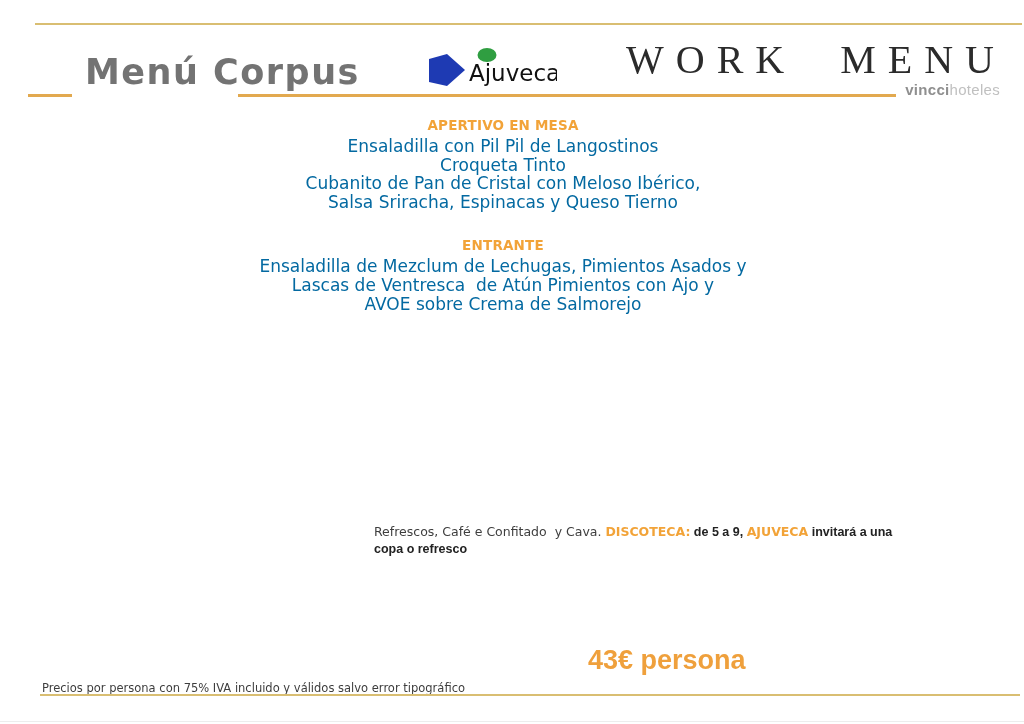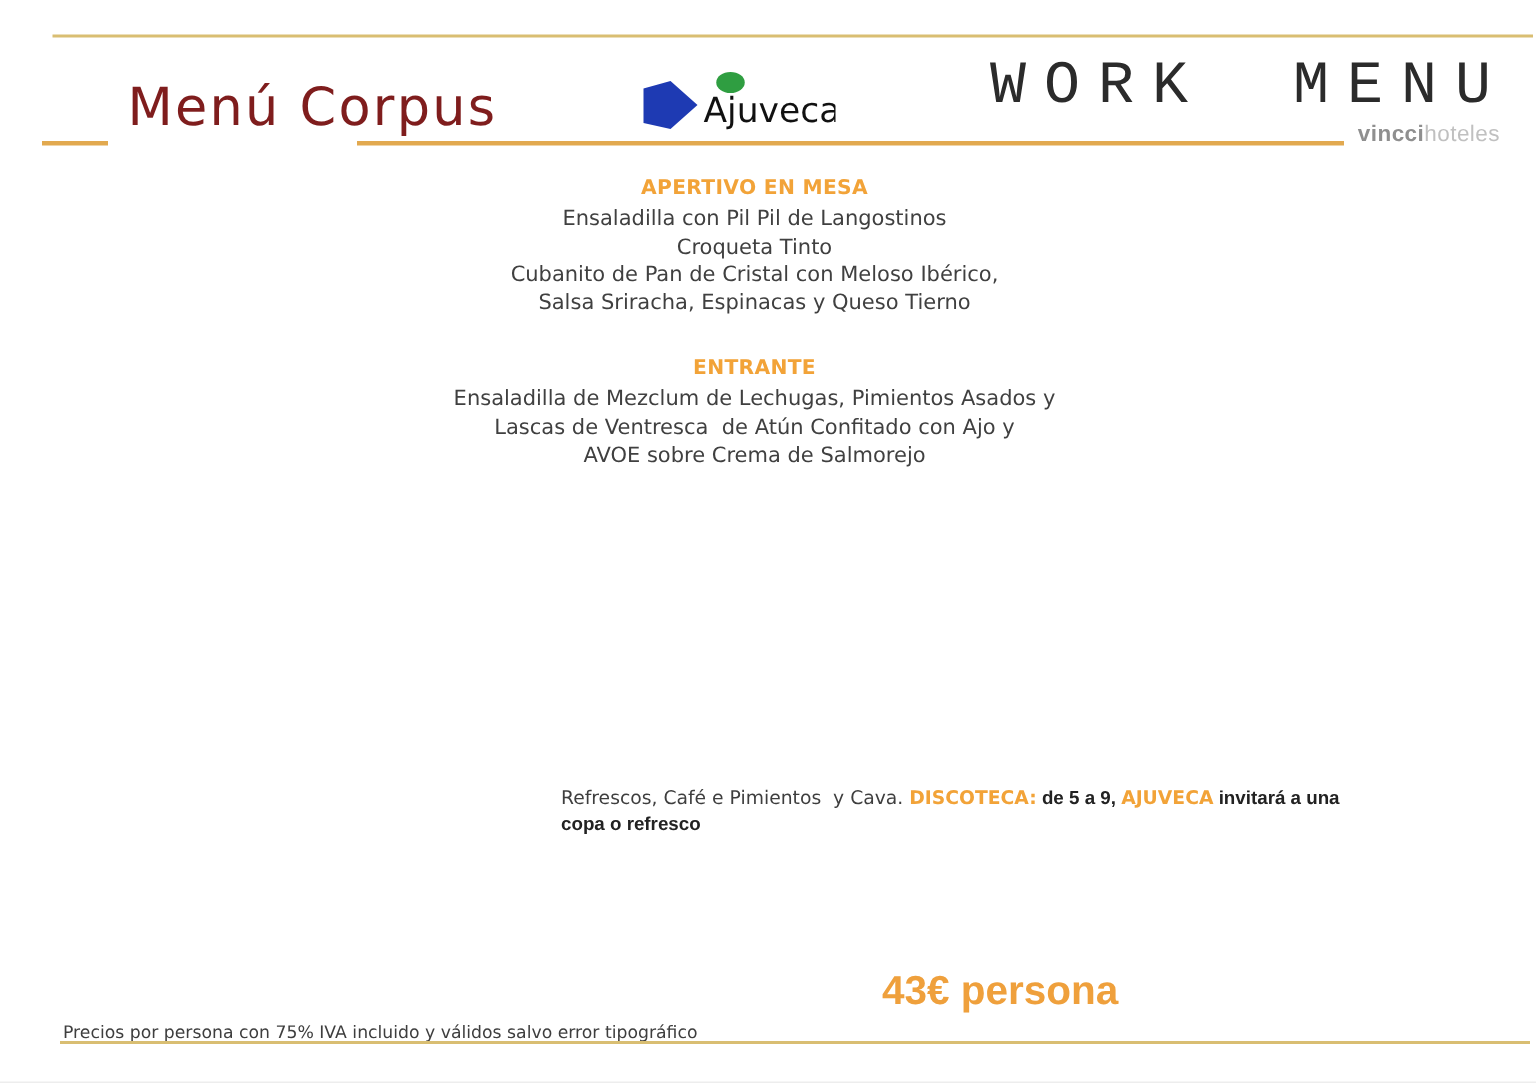--- a/index.html
+++ b/index.html
@@ -7,38 +7,38 @@
     position:relative; width:1024px; height:724px; background:#ffffff;
     font-family:"DejaVu Sans", sans-serif; overflow:hidden;
   }
   .rule { position:absolute; background:#d9be72; height:2px; }
   .top-rule { top:23px; left:35px; width:987px; }
   .title-dash { position:absolute; top:94px; left:28px; width:44px; height:2.5px; background:#e2a94f; }
   .title-rule { position:absolute; top:94px; left:238px; width:658px; height:2.5px; background:#e2a94f; }
 
   .page-title {
     position:absolute; top:52px; left:85px; margin:0;
-    font-size:35px; font-weight:400; letter-spacing:1.5px; color:#7f1d1d;
+    font-size:35px; font-weight:700; letter-spacing:1.5px; color:#737373;
   }
 
   .logo { position:absolute; top:44px; left:425px; width:132px; height:46px; }
 
   .work-menu {
     position:absolute; top:36px; right:18px;
-    font-family:Liberation Mono, monospace; font-weight:100;
+    font-family:Liberation Serif, serif; font-weight:100;
     font-size:40px; letter-spacing:12px; word-spacing:22px; color:#2b2b2b;
     white-space:nowrap;
   }
   .vincci { position:absolute; top:81px; right:24px; font-family:"Liberation Sans", sans-serif; font-size:15px; letter-spacing:.3px; }
   .vincci .b { font-weight:bold; color:#8f8f8f; }
   .vincci .l { color:#c0c0c0; }
 
   .menu { position:absolute; top:117px; left:0; width:1006px; text-align:center; }
   .section h2 { margin:0 0 3px 0; font-size:13.5px; line-height:17px; font-weight:bold; color:#f2a338; letter-spacing:.2px; }
-  .section .line { font-size:14px; line-height:18.6px; color:#404040; white-space:pre-wrap; }
+  .section .line { font-size:17px; line-height:18.6px; color:#0369a1; white-space:pre-wrap; }
   .section .line.sep { font-weight:bold; color:#222; font-size:13px; }
   .sec-1 { margin-bottom:26px; } .sec-2 { margin-bottom:28px; } .sec-3 { margin-bottom:23px; }
 
   .bodega { position:absolute; top:521px; left:298px; width:610px; font-size:12.5px; color:#3e3e3e; }
   .bodega .row1 { line-height:18px; white-space:pre-wrap; }
   .bodega .row2 { margin-left:76px; margin-top:3px; line-height:16.5px; white-space:pre-wrap; }
   .bodega .row3 { margin-left:76px; line-height:16.5px; }
   .accent { color:#f2a338; font-weight:bold; }
   .bolddark { font-family:"Liberation Sans", sans-serif; font-weight:bold; color:#222222; white-space:pre-wrap; }
   .gap { display:inline-block; width:12px; }
@@ -85,30 +85,30 @@
       <h2>APERTIVO EN MESA</h2>
       <div class="line">Ensaladilla con Pil Pil de Langostinos</div>
       <div class="line">Croqueta Tinto</div>
       <div class="line">Cubanito de Pan de Cristal con Meloso Ibérico,</div>
       <div class="line">Salsa Sriracha, Espinacas y Queso Tierno</div>
     </div>
 
     <div class="section sec-2">
       <h2>ENTRANTE</h2>
       <div class="line">Ensaladilla de Mezclum de Lechugas, Pimientos Asados y</div>
-      <div class="line">Lascas de Ventresca  de Atún Confitado con Ajo y</div>
+      <div class="line">Lascas de Ventresca  de Atún Pimientos con Ajo y</div>
       <div class="line">AVOE sobre Crema de Salmorejo</div>
     </div>
 
 
 
   </div>
 
   <div class="bodega">
-    <div class="row2"><span>Refrescos, Café e Pimientos  y Cava. </span><span class="accent">DISCOTECA:</span><span class="bolddark"> de 5 a 9, </span><span class="accent">AJUVECA</span><span class="bolddark"> invitará a una</span></div>
+    <div class="row2"><span>Refrescos, Café e Confitado  y Cava. </span><span class="accent">DISCOTECA:</span><span class="bolddark"> de 5 a 9, </span><span class="accent">AJUVECA</span><span class="bolddark"> invitará a una</span></div>
     <div class="row3 bolddark">copa o refresco</div>
   </div>
 
   <div class="price">43€ persona</div>
 
   <div class="footer-note">Precios por persona con 75% IVA incluido y válidos salvo error tipográfico</div>
   <div class="footer-rule"></div>
   <div class="bottom-edge"></div>
 
 </div>

